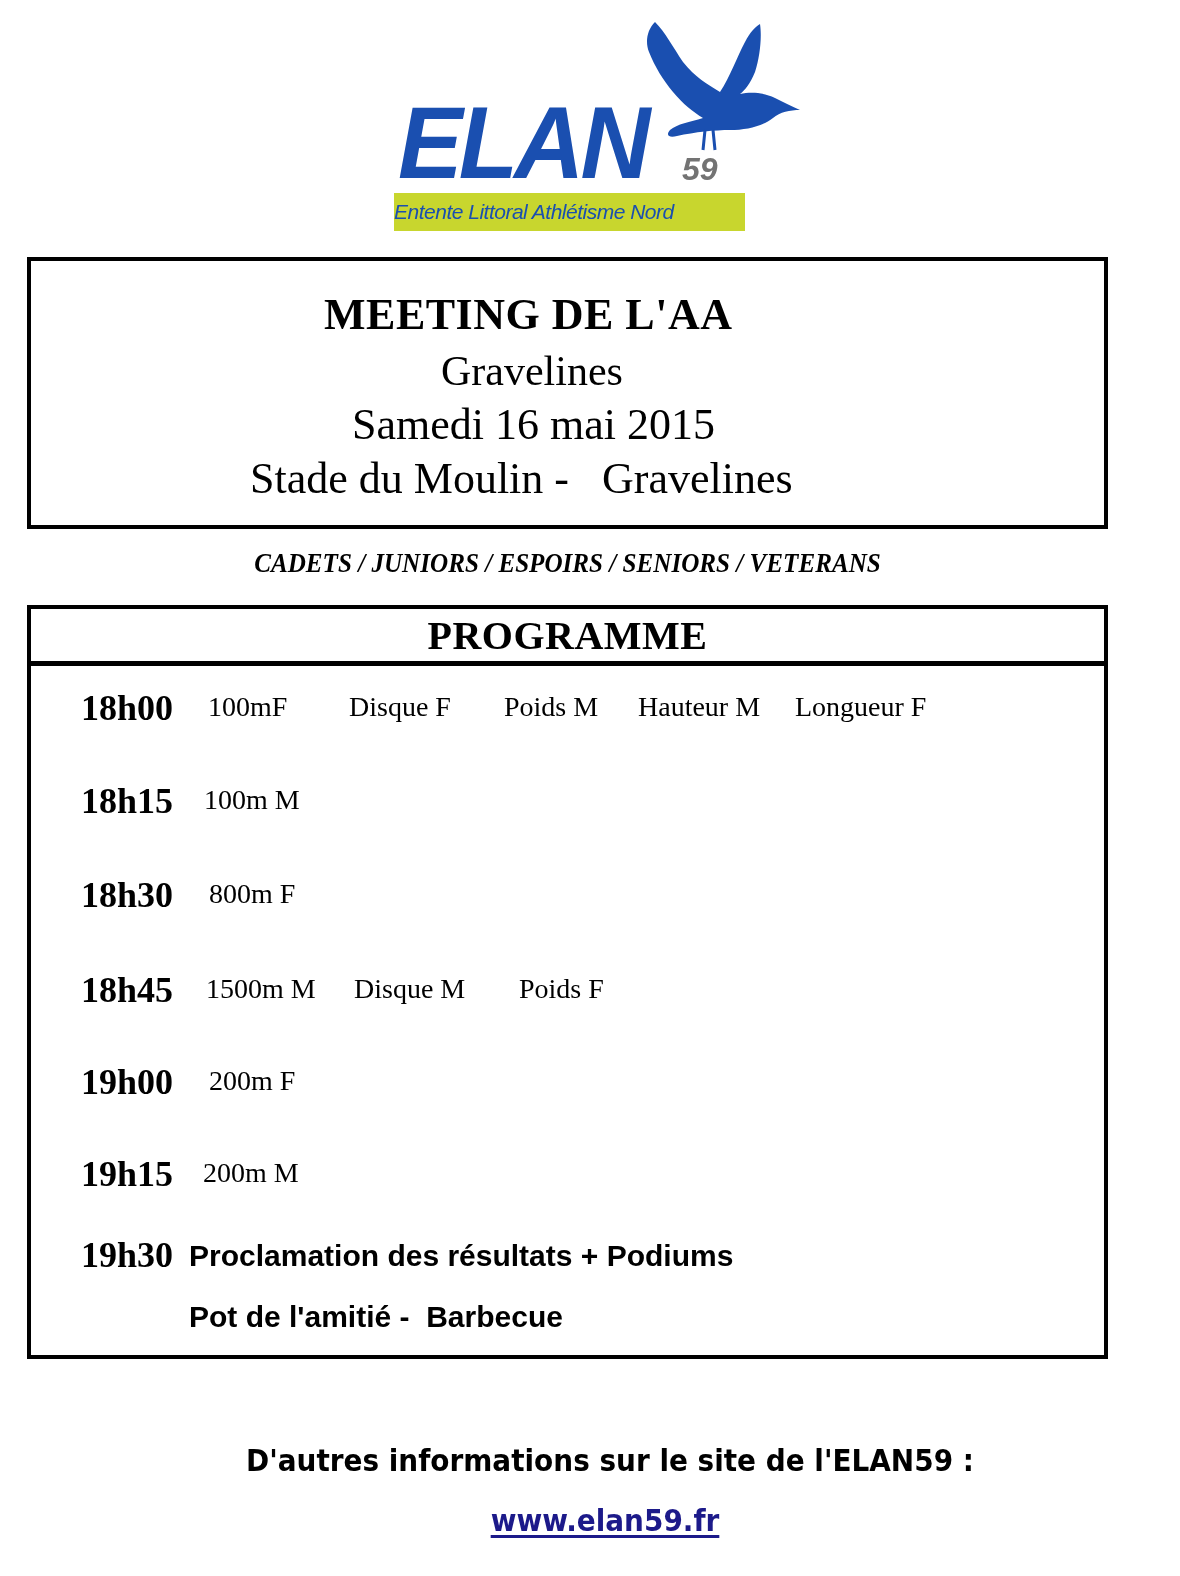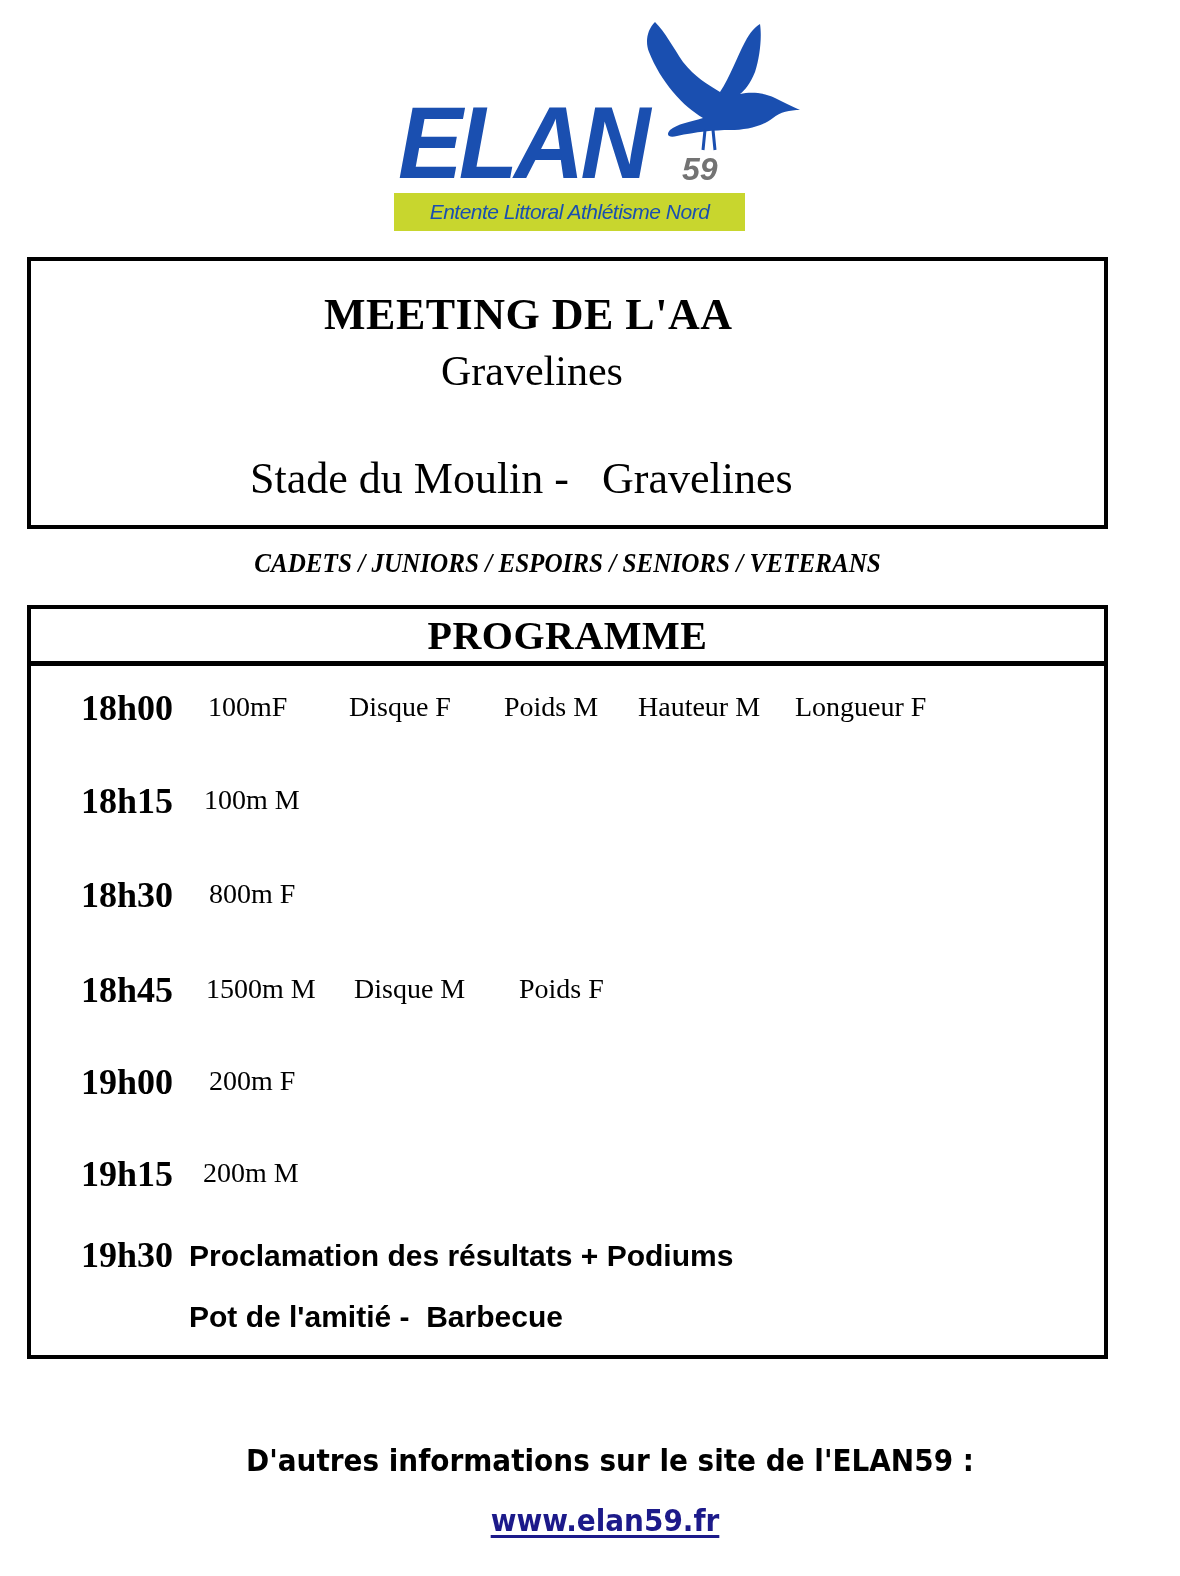--- a/index.html
+++ b/index.html
@@ -3,21 +3,21 @@
   <meta charset="utf-8">
   <style>
     html, body { margin: 0; padding: 0; background: #ffffff; }
     body { width: 1180px; height: 1576px; position: relative; overflow: hidden; font-family: "Liberation Serif", serif; color: #000; }
 
     
     .logo { position: absolute; left: 380px; top: 20px; width: 420px; height: 220px; }
     .logo-word { position: absolute; left: 18px; top: 72px; font-family: "Liberation Sans", sans-serif; font-weight: bold; font-style: italic; font-size: 102px; line-height: 1; letter-spacing: -4px; color: #1a4fb0; transform: scaleX(0.95); transform-origin: left top; }
     .logo-num { position: absolute; left: 302px; top: 133px; font-family: "Liberation Sans", sans-serif; font-weight: bold; font-style: italic; font-size: 32px; color: #737373; line-height: 1; }
     .logo-bird { position: absolute; left: 255px; top: 2px; width: 170px; height: 145px; }
-    .logo-banner { position: absolute; left: 14px; top: 173px; width: 351px; height: 38px; background: #c8d62e; display: flex; align-items: center; justify-content: center; }
+    .logo-banner { position: absolute; left: 14px; top: 173px; width: 351px; height: 38px; background: #c8d62e; display: flex; align-items: center; justify-content: flex-start; }
     .logo-tagline { font-family: "Liberation Sans", sans-serif; font-style: italic; font-size: 21px; color: #1a4fb0; letter-spacing: -0.5px; white-space: nowrap; }
 
     
     .header-box { position: absolute; left: 27px; top: 257px; width: 1073px; height: 264px; border: 4px solid #000; box-sizing: content-box; }
     .hline { position: absolute; white-space: nowrap; font-family: "Liberation Serif", serif; }
     .h-title { left: 293px; top: 28px; font-size: 44px; font-weight: bold; letter-spacing: 0.5px; }
     .h-city { left: 410px; top: 86px; font-size: 42px; }
     .h-date { left: 321px; top: 138px; font-size: 44px; }
     .h-venue { left: 219px; top: 192px; font-size: 44px; }
 
@@ -48,20 +48,21 @@
   <div class="logo-word">ELAN</div>
   <div class="logo-num">59</div>
   <div class="logo-banner">
     <span class="logo-tagline">Entente Littoral Athlétisme Nord</span>
   </div>
 </div>
 
 <div class="header-box">
   <div class="hline h-city">Gravelines</div>
   <div class="hline h-title">MEETING DE L'AA</div>
+  <div class="hline h-date">Samedi 16 mai 2015</div>
   <div class="hline h-venue" style="white-space:pre;">Stade du Moulin -   Gravelines</div>
 </div>
 
 <div class="categories">CADETS / JUNIORS / ESPOIRS / SENIORS / VETERANS</div>
 
 <div class="program-box">
   <div class="program-title-row">
     <span class="program-title">PROGRAMME</span>
   </div>
 

